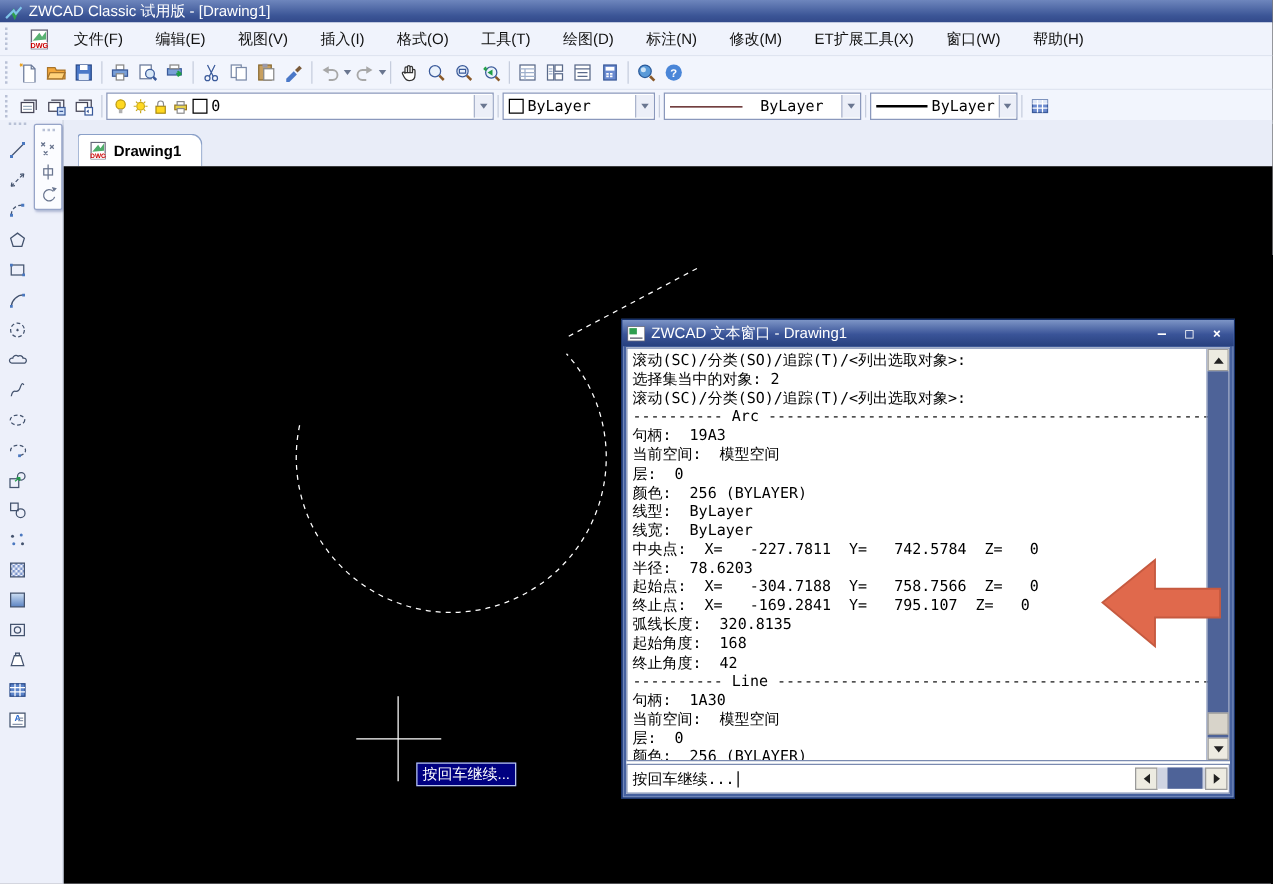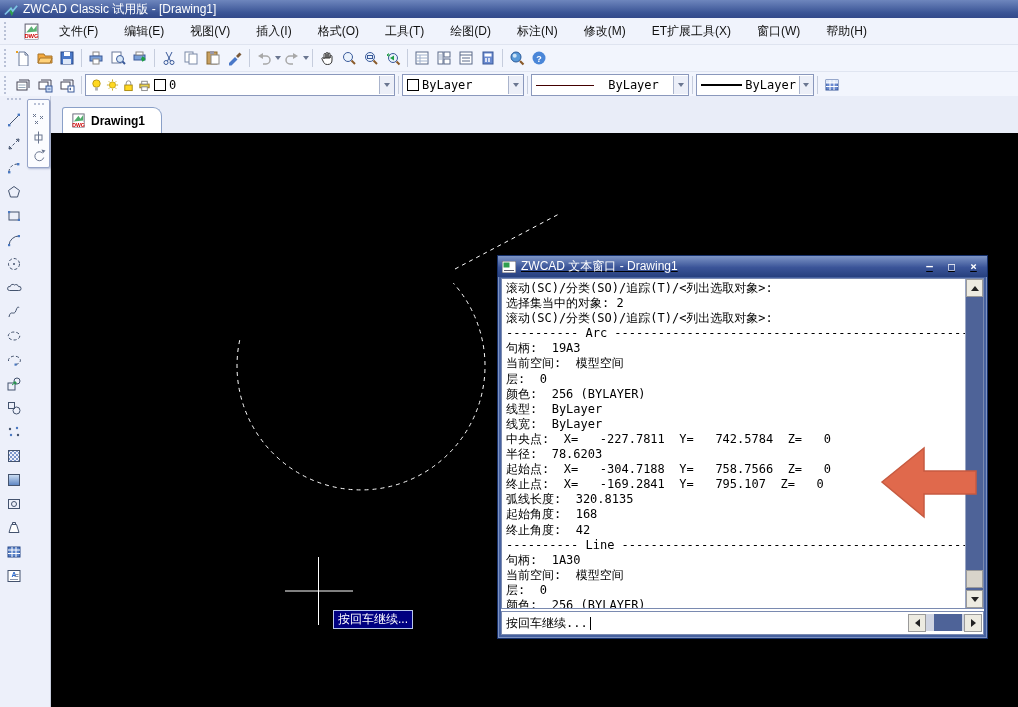--- a/index.html
+++ b/index.html
@@ -32,21 +32,21 @@
   .tabbar{position:absolute;left:0;top:0;right:0;height:37px;background:#e9edf8;}
   .tab{position:absolute;left:11px;bottom:0;height:25px;background:#fff;border:1px solid #8aa0c8;border-bottom:none;
     border-top-left-radius:3px;border-top-right-radius:9px;display:flex;align-items:center;gap:5px;
     padding:0 16px 0 8px;font-size:12px;font-weight:bold;color:#000;justify-content:flex-end;}
   .canvas{position:absolute;left:0;top:37px;right:0;bottom:0;background:#000;}
   .cv-svg{position:absolute;left:0;top:0;}
   .tooltip{position:absolute;left:282px;top:477px;height:15px;line-height:15px;background:#000080;color:#fff;
     font-size:12px;padding:1px 4px;border:1px solid #b8c6ea;white-space:nowrap;}
   
   .tw{position:absolute;left:497px;top:255px;width:489px;height:382px;background:#46619f;
-    border:1px solid #16306a;box-shadow:0 0 0 1px #7e93c2 inset;text-decoration:underline;}
+    border:1px solid #16306a;box-shadow:0 0 0 1px #7e93c2 inset;}
   .tw-title{height:21px;display:flex;align-items:center;gap:5px;padding:0 5px 0 4px;color:#fff;font-size:12px;
     background:linear-gradient(#7d95c6,#3a5498 55%,#27407e);}
   .tw-title .t{flex:1;white-space:nowrap;}
   .wbtn{width:17px;height:15px;display:flex;align-items:center;justify-content:center;color:#fff;
     font-size:11px;font-weight:bold;font-family:"DejaVu Sans Mono",monospace;}
   .tw-client{position:absolute;left:3px;right:3px;top:22px;bottom:3px;display:flex;flex-direction:column;background:#fff;}
   .tw-textarea{position:relative;flex:1;border:1px solid #7a8ab0;overflow:hidden;background:#fff;}
   .tw-pre{margin:0;padding:2px 4px;font-family:"DejaVu Sans Mono",monospace;font-size:12px;line-height:15.1px;color:#000;}
   .vscroll{position:absolute;right:0;top:0;bottom:0;width:17px;display:flex;flex-direction:column;border-left:1px solid #9aa6c4;}
   .sbtn{height:16px;background:#edebe1;border:1px solid #9a9a9a;display:flex;align-items:center;justify-content:center;flex:0 0 auto;}

